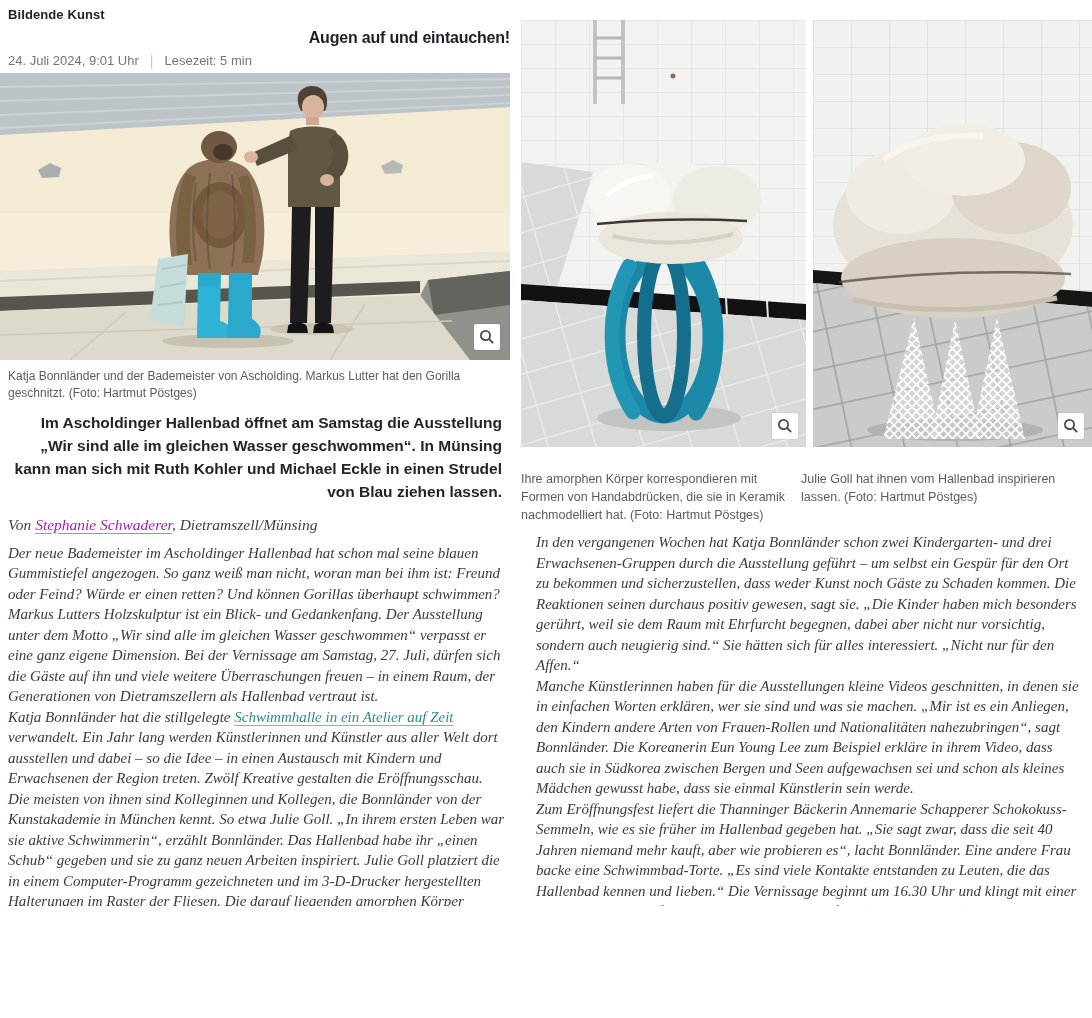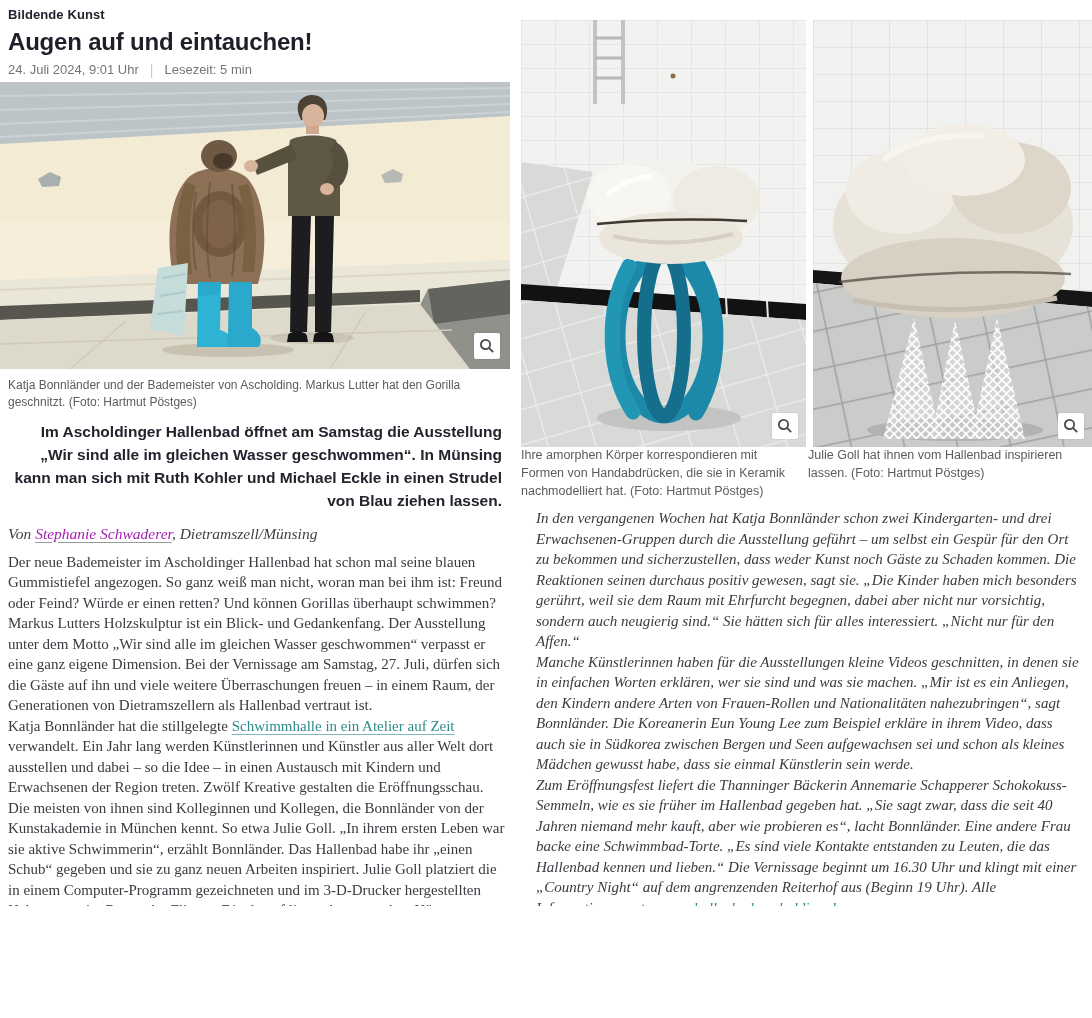--- a/index.html
+++ b/index.html
@@ -2,44 +2,44 @@
 <html lang="de"><head>
 <meta charset="utf-8">
 <style>
   html,body{margin:0;padding:0;background:#ffffff;}
   .page{position:relative;width:1092px;height:906px;background:#fff;overflow:hidden;
         font-family:"Liberation Sans",sans-serif;}
   .col-left{position:absolute;left:0;top:0;width:510px;}
   .col-right{position:absolute;left:521px;top:0;width:571px;}
 
   .kicker{margin:7px 0 0 8px;font-size:13px;font-weight:700;color:#23232e;letter-spacing:.1px;}
-  .headline{margin:7px 0 0 8px;font-size:24px;line-height:1.12;font-weight:700;color:#1f1f2a;letter-spacing:-.2px;}
+  .headline{margin:7px 0 0 8px;font-size:16px;line-height:1.12;font-weight:700;color:#1f1f2a;letter-spacing:-.2px;text-align:right;}
   .meta{margin:6px 0 0 8px;font-size:13px;color:#757575;display:flex;align-items:center;}
   .meta .sep{color:#c9c9c9;margin:0 11px;font-size:14px;}
 
   figure{margin:0;}
   .hero{position:relative;margin-top:4px;width:510px;height:287px;overflow:hidden;background:#eee;}
   .photo{position:relative;overflow:hidden;background:#eee;}
   .zoom-btn{position:absolute;right:10px;bottom:10px;width:26px;height:26px;background:#ffffff;
             border:none;border-radius:2px;padding:0;display:flex;align-items:center;justify-content:center;
             cursor:pointer;box-shadow:0 0 0 1px rgba(0,0,0,.04);}
   .caption{margin:8px 14px 0 8px;font-size:12px;line-height:1.42;color:#5c5c5c;}
   .intro{margin:10px 8px 0 8px;font-size:15.5px;line-height:1.48;font-weight:700;color:#23232e;text-align:right;}
   .byline{margin:12px 8px 0 8px;font-family:"Liberation Serif",serif;font-style:italic;
           font-size:15.5px;color:#3f3f46;}
   .byline a{color:#a21caf;text-decoration:underline;text-decoration-color:#9a9a9a;text-underline-offset:3px;}
   .body{margin:9px 0 0 8px;font-family:"Liberation Serif",serif;font-size:15px;line-height:20.5px;
         color:#3a3a40;hyphens:auto;-webkit-hyphens:auto;}
-  .col-left .body{width:498px;}
+  .col-left .body{width:498px;font-style:italic;}
   .col-right .body{width:545px;margin-left:15px;margin-top:8px;font-style:italic;}
   .body p{margin:0;}
   a.link{color:#2e8b8b;text-decoration:underline;text-decoration-color:#7fb9b9;text-underline-offset:3px;cursor:pointer;}
 
   .photo-row{display:flex;gap:7px;margin-top:20px;}
-  .caption-row{display:flex;gap:10px;margin-top:0;}
+  .caption-row{display:flex;gap:3px;margin-top:24px;}
   .caption-row .caption{margin:0;width:271px;font-size:12.5px;}
   .caption-row .caption:first-child{padding-right:6px;}
 </style>
 </head>
 <body>
 
 <div class="page">
 
   <div class="col-left">
     <div class="kicker">Bildende Kunst</div>

